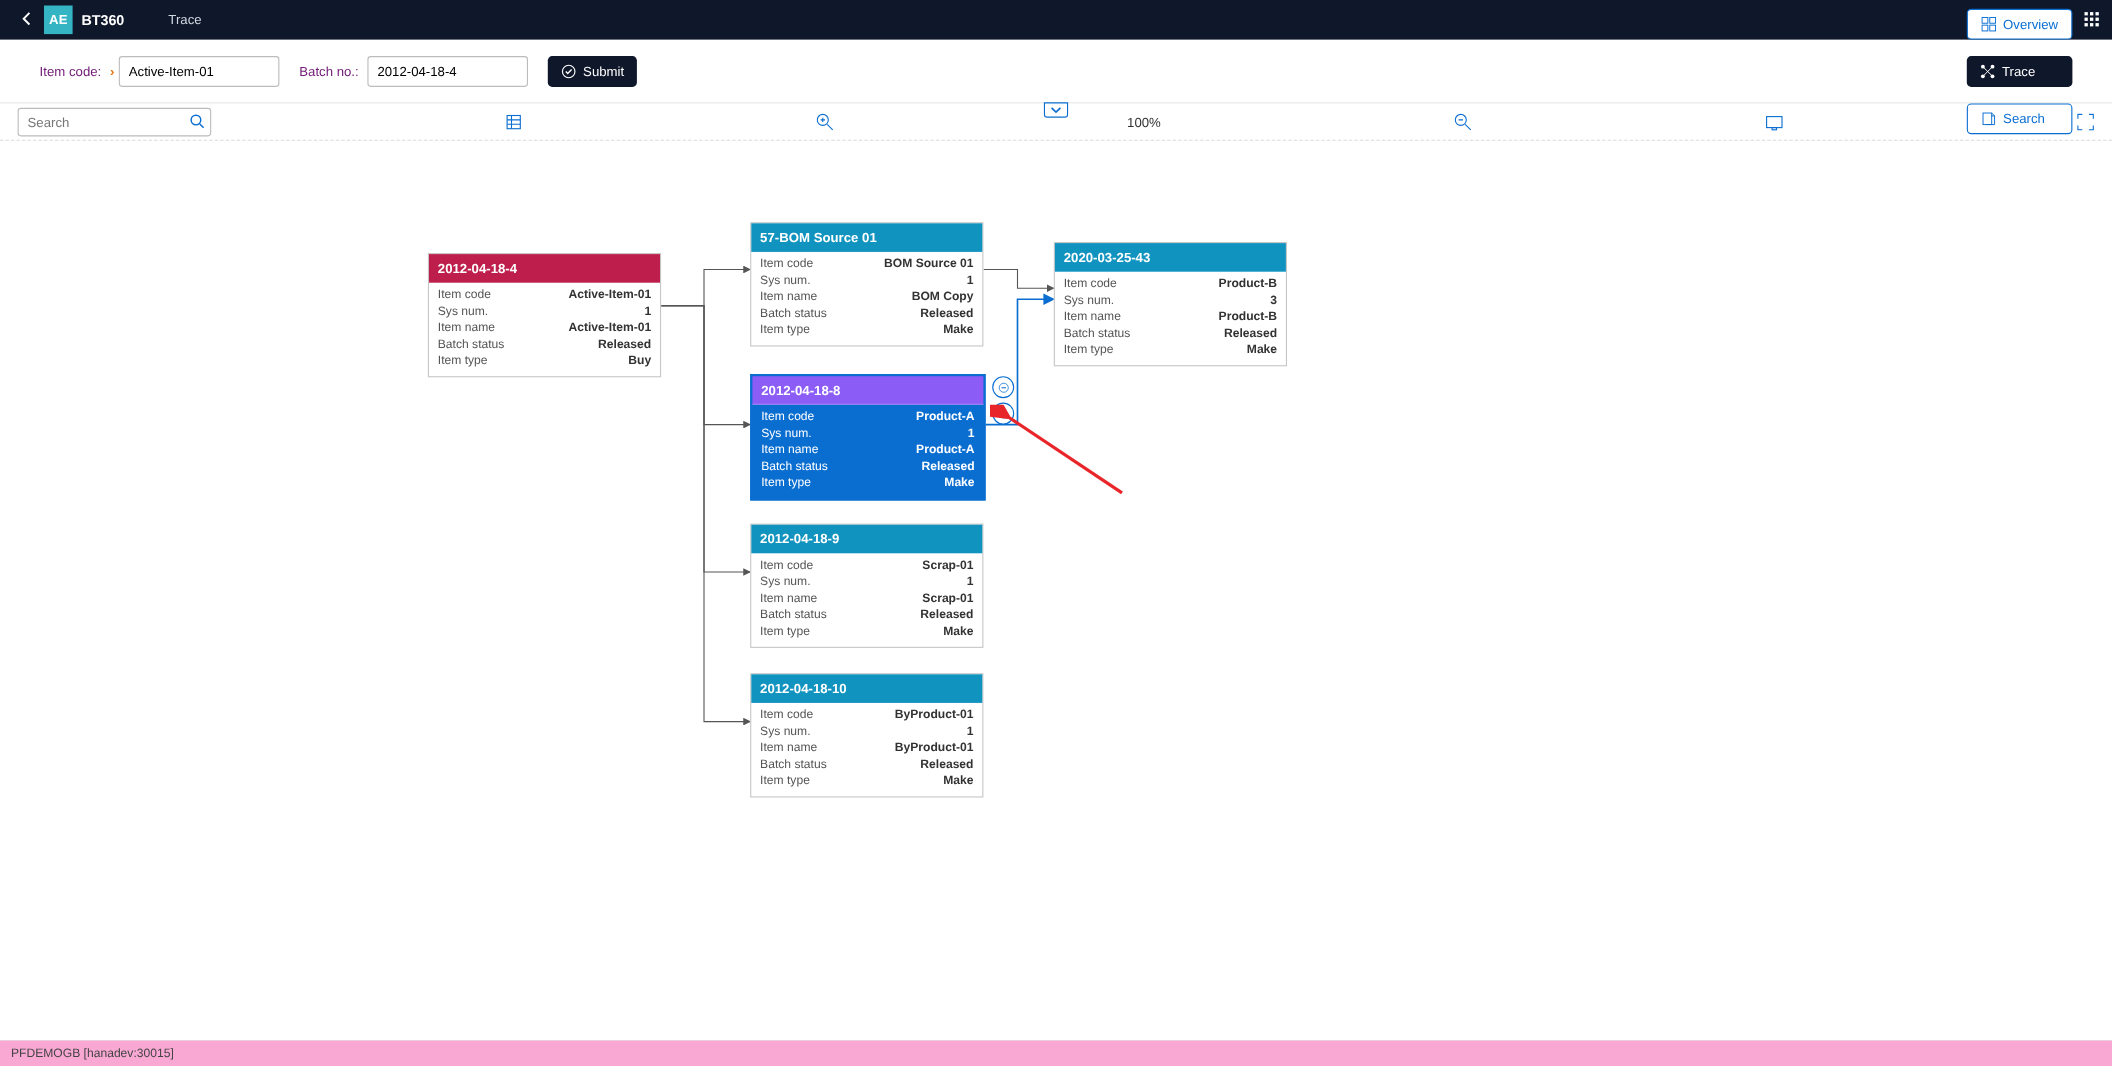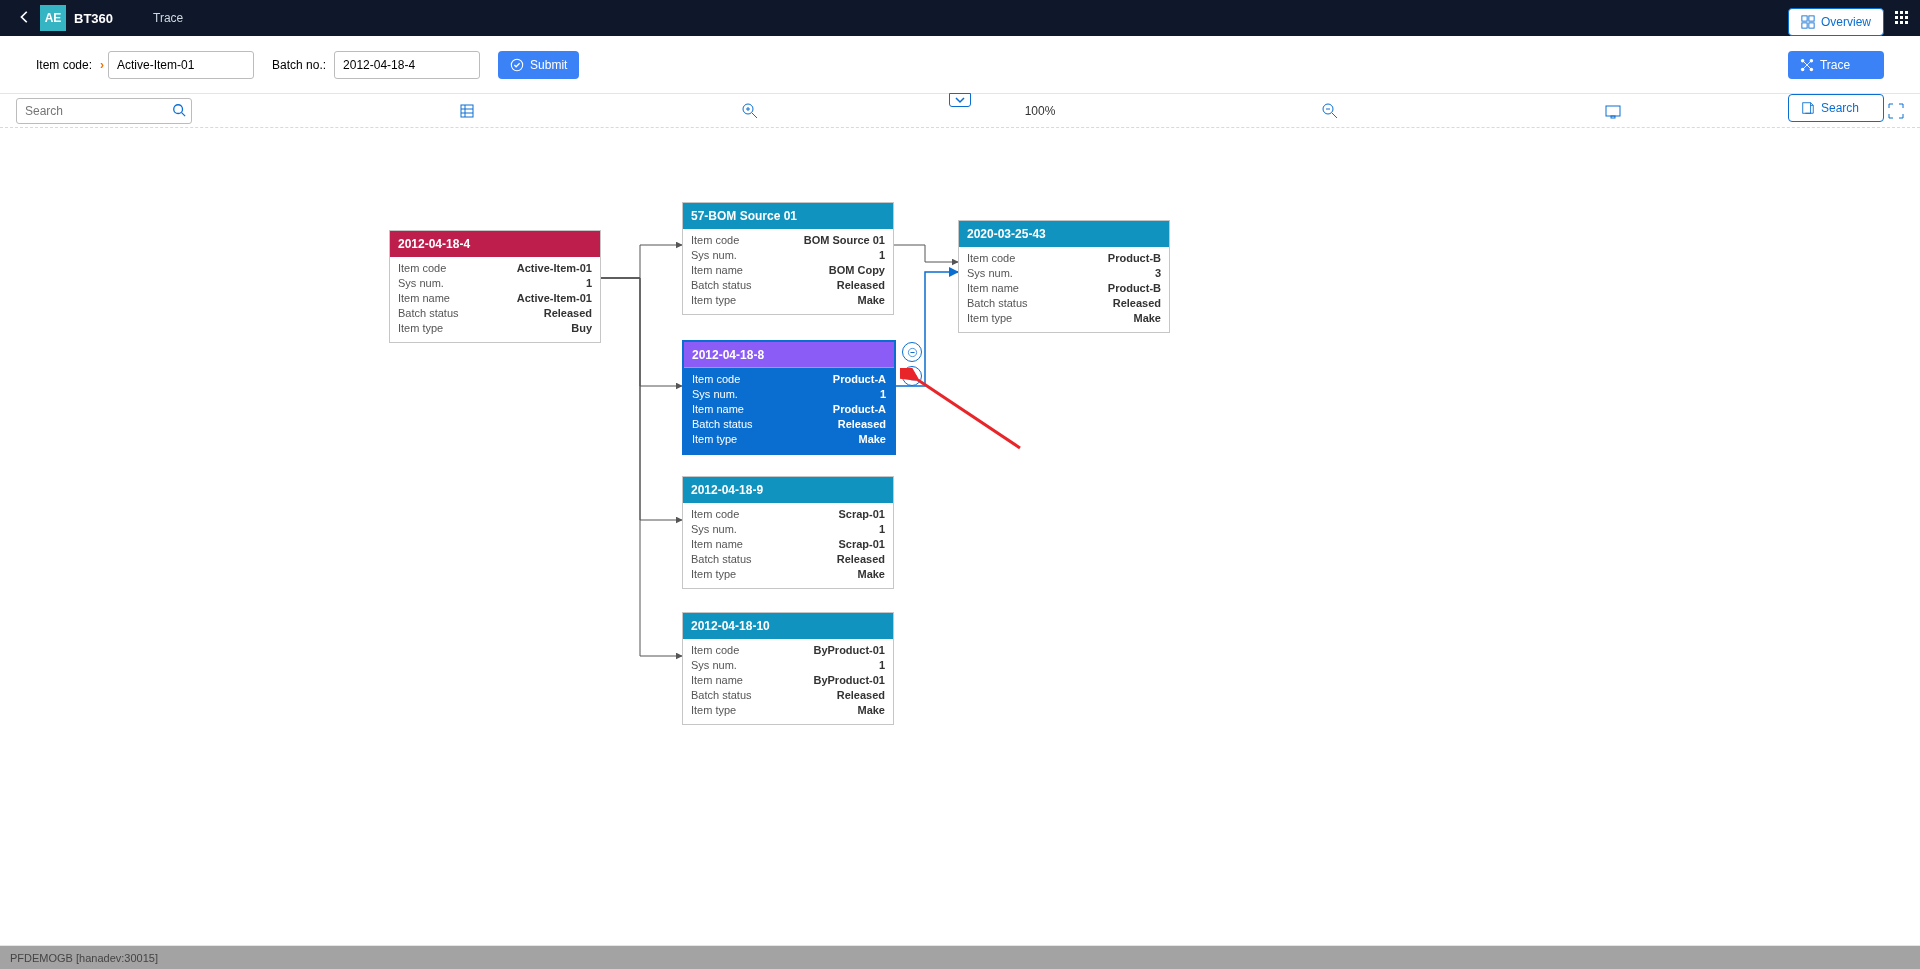--- a/index.html
+++ b/index.html
@@ -11,26 +11,26 @@
   .topbar .back { padding: 0 8px; font-size: 18px; cursor: pointer; color:#fff;}
   .topbar .logo { width: 26px; height: 26px; background: #35B5C4; color:#fff; font-weight:bold; display:flex; align-items:center; justify-content:center; font-size:12px; margin-right:8px;}
   .topbar .app-title { font-weight: bold; margin-right: 40px; font-size:13px;}
   .topbar .tab { font-size: 12px; color: #cfd8df; }
   .topbar .spacer { flex: 1; }
   .topbar .user { display:flex; align-items:center; gap:6px; font-size:12px; margin-right:14px;}
   .topbar .grid-icon { width:16px; height:16px; cursor:pointer; }
 
   
   .filterbar { height: 58px; border-bottom: 1px solid #e5e5e5; display:flex; align-items:center; padding: 0 36px; position:relative; }
-  .filterbar label { color:#000000; font-size:12px; margin-right:8px; }
+  .filterbar label { color:#701a75; font-size:12px; margin-right:8px; }
   .filterbar .link-chevron { color:#e9730c; font-weight:bold; margin-right:4px; }
   .filterbar input.field { height:28px; border:1px solid #bcbcbc; border-radius:3px; padding:0 8px; font-size:12px; width:146px; }
   .filterbar .group { display:flex; align-items:center; margin-right:18px;}
   .btn { height:28px; border-radius:4px; padding:0 12px; font-size:12px; display:inline-flex; align-items:center; gap:6px; cursor:pointer; }
-  .btn-primary { background:#3b82f6; color:#fff; border:none; }
+  .btn-primary { background:#0f172a; color:#fff; border:none; }
   .btn-outline { background:#fff; color:#0a6ed1; border:1px solid #0a6ed1; }
   .btn-icon { width:14px; height:14px; display:inline-block; }
   .filterbar .spacer { flex:1; }
   .filterbar .right-btns { display:flex; gap:15px;flex-direction:column; }
   .expand-handle { position:absolute; bottom:-14px; left:50%; transform:translateX(-50%); width:22px; height:14px; border:1px solid #0a6ed1; background:#fff; display:flex; align-items:center; justify-content:center; border-radius:0 0 3px 3px; cursor:pointer; z-index:2;}
   .expand-handle svg { width:10px; height:10px; }
 
   
   .toolstrip { height: 34px; border-bottom: 1px dashed #d9d9d9; display:flex; align-items:center; justify-content:space-between; padding:0 16px; gap:14px;}
   .toolstrip .search-wrap { position:relative; }
@@ -53,21 +53,21 @@
   .node .row .k { color:#555; }
   .node.selected .row .k { color:#fff;}
   .node .row .v { font-weight:bold; text-align:right; }
   
   .bubble { position:absolute; width:20px; height:20px; border:1px solid #0a6ed1; border-radius:50%; background:#fff; display:flex; align-items:center; justify-content:center; color:#0a6ed1; cursor:pointer;}
   .bubble svg { width:11px; height:11px; }
 
   .annotation-arrow { position:absolute; pointer-events:none; }
 
   
-  .footer { height:24px; border-top:1px solid #e5e5e5; display:flex; align-items:center; padding:0 10px; font-size:11px; color:#444; position:fixed; bottom:0; left:0; right:0; background:#a3a3a3;}
+  .footer { height:24px; border-top:1px solid #e5e5e5; display:flex; align-items:center; padding:0 10px; font-size:11px; color:#444; position:fixed; bottom:0; left:0; right:0; background:#f9a8d4;}
 </style>
 </head>
 <body>
 
 <div class="topbar">
   <div class="back">
     <svg viewBox="0 0 16 16" width="14" height="14">
         <path d="M10 2 L4 8 L10 14" stroke="#fff" stroke-width="2" fill="none"></path>
       </svg>
   </div>

